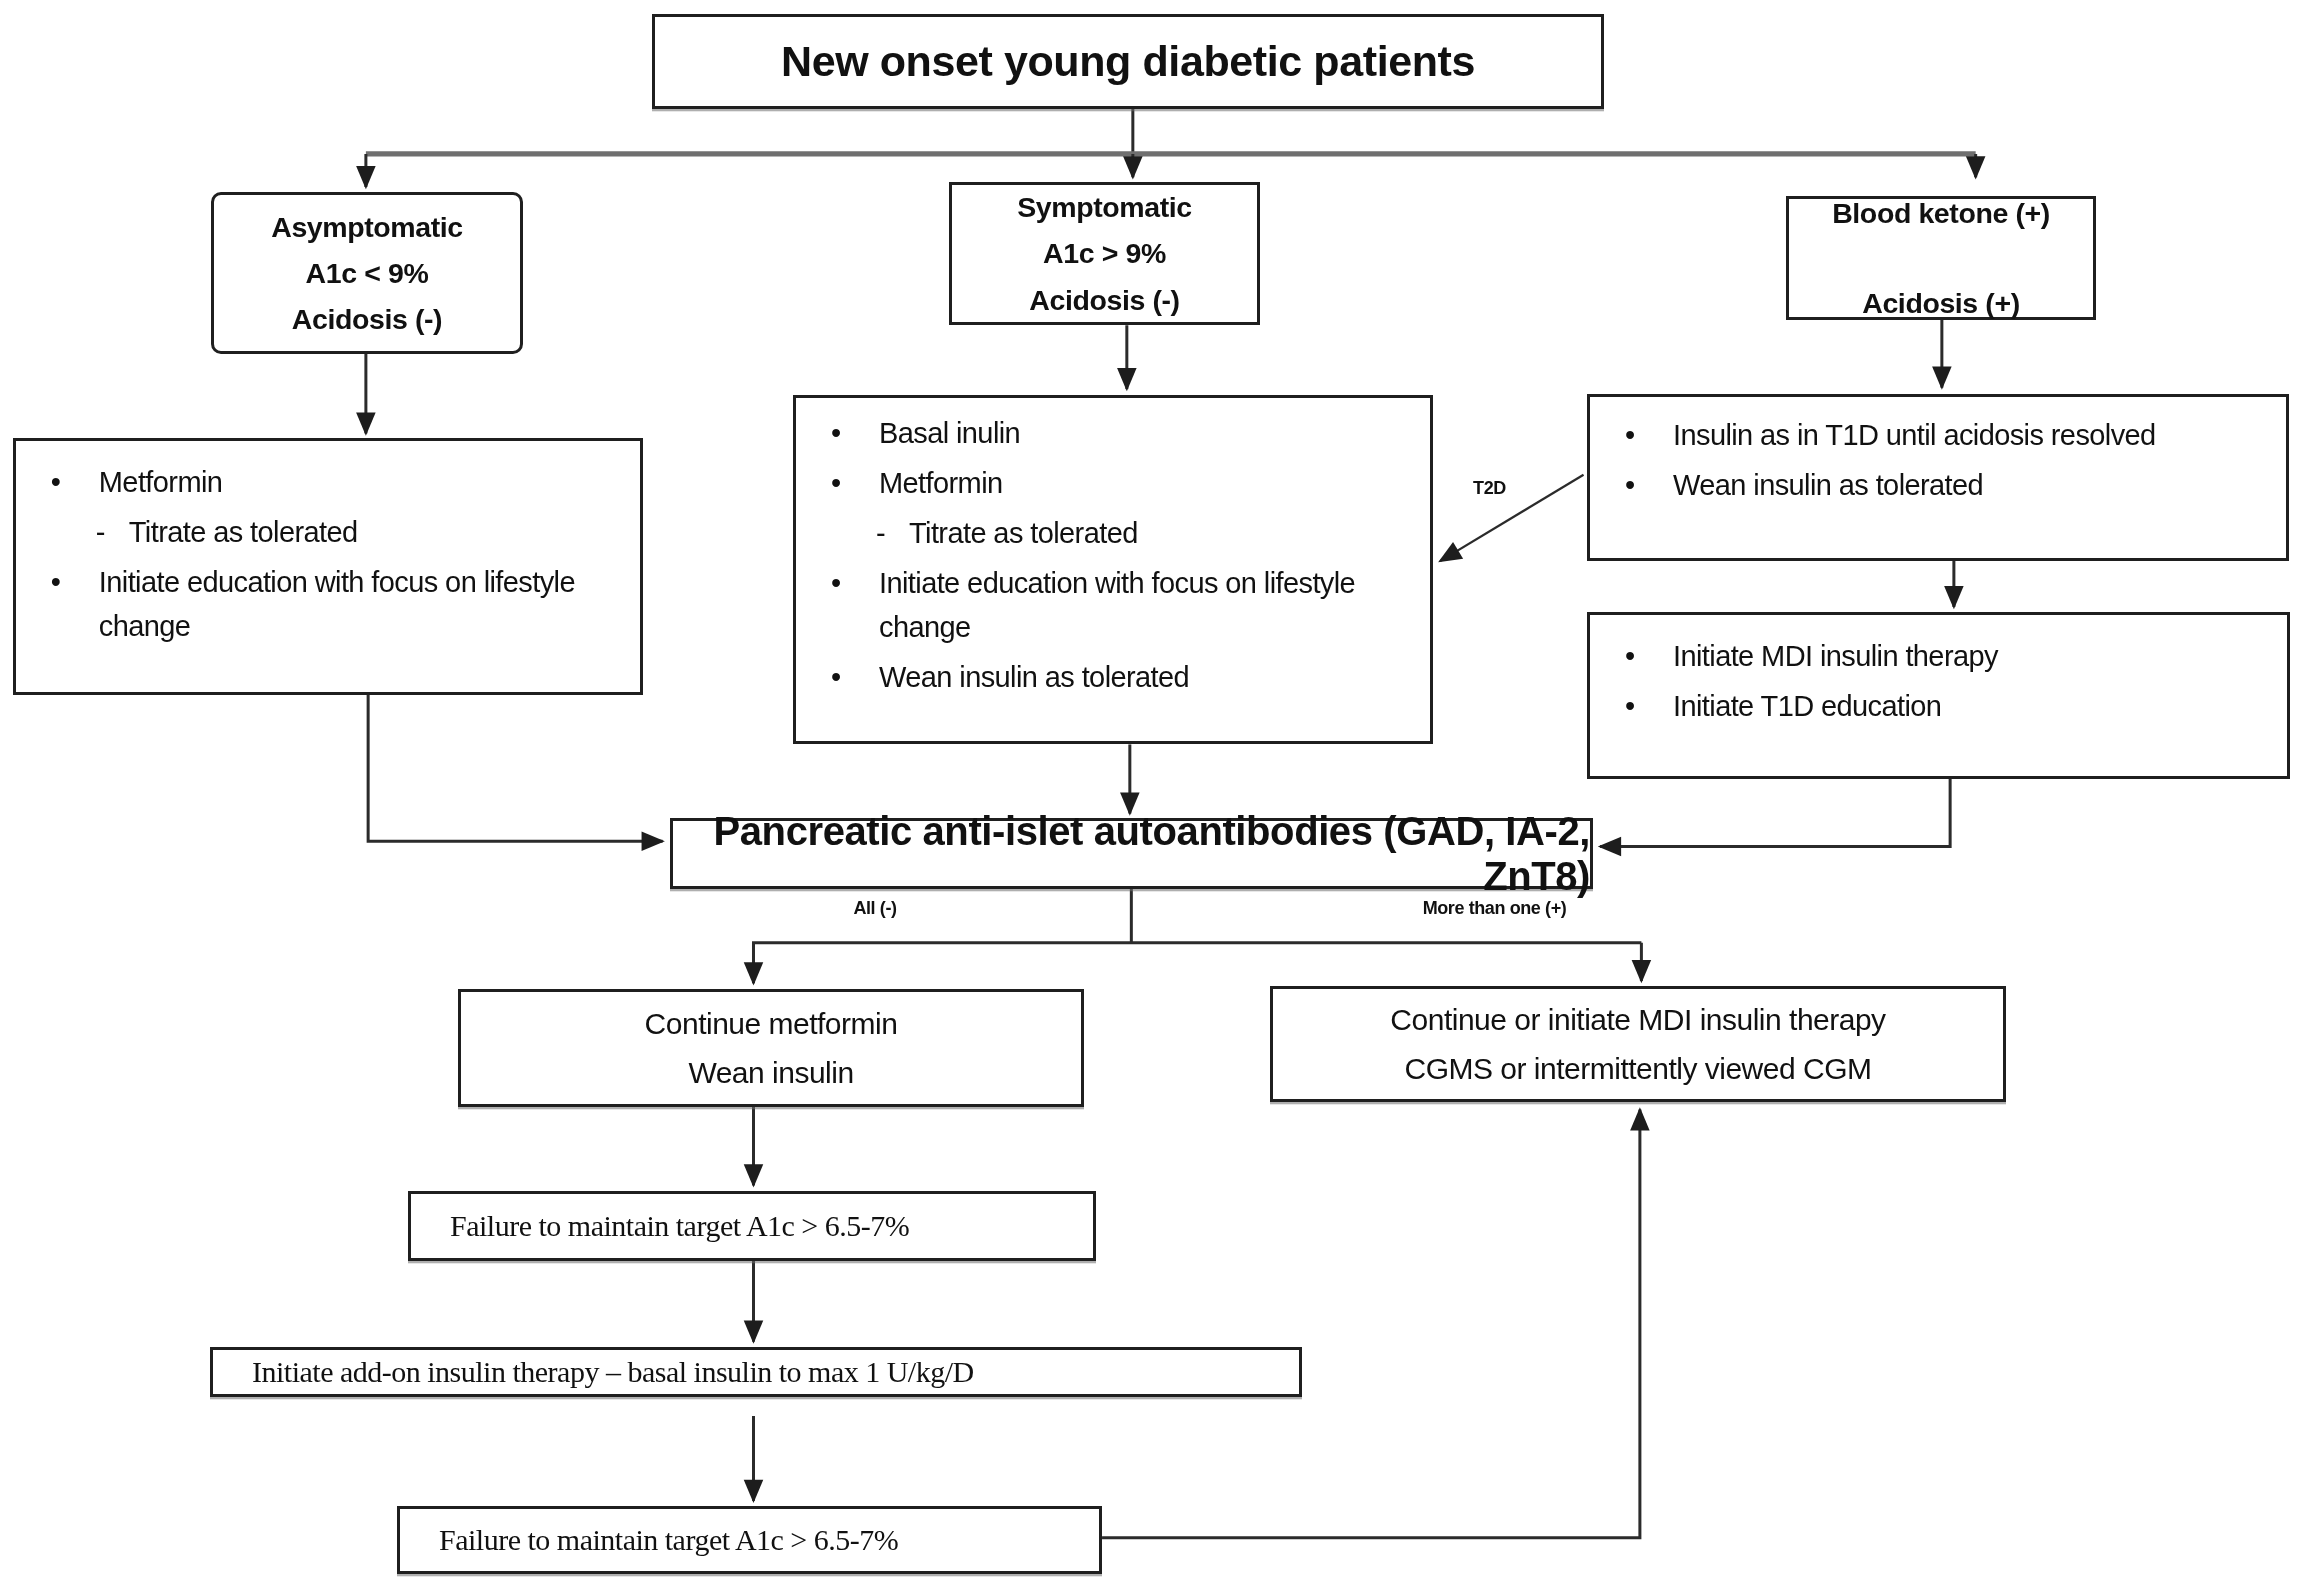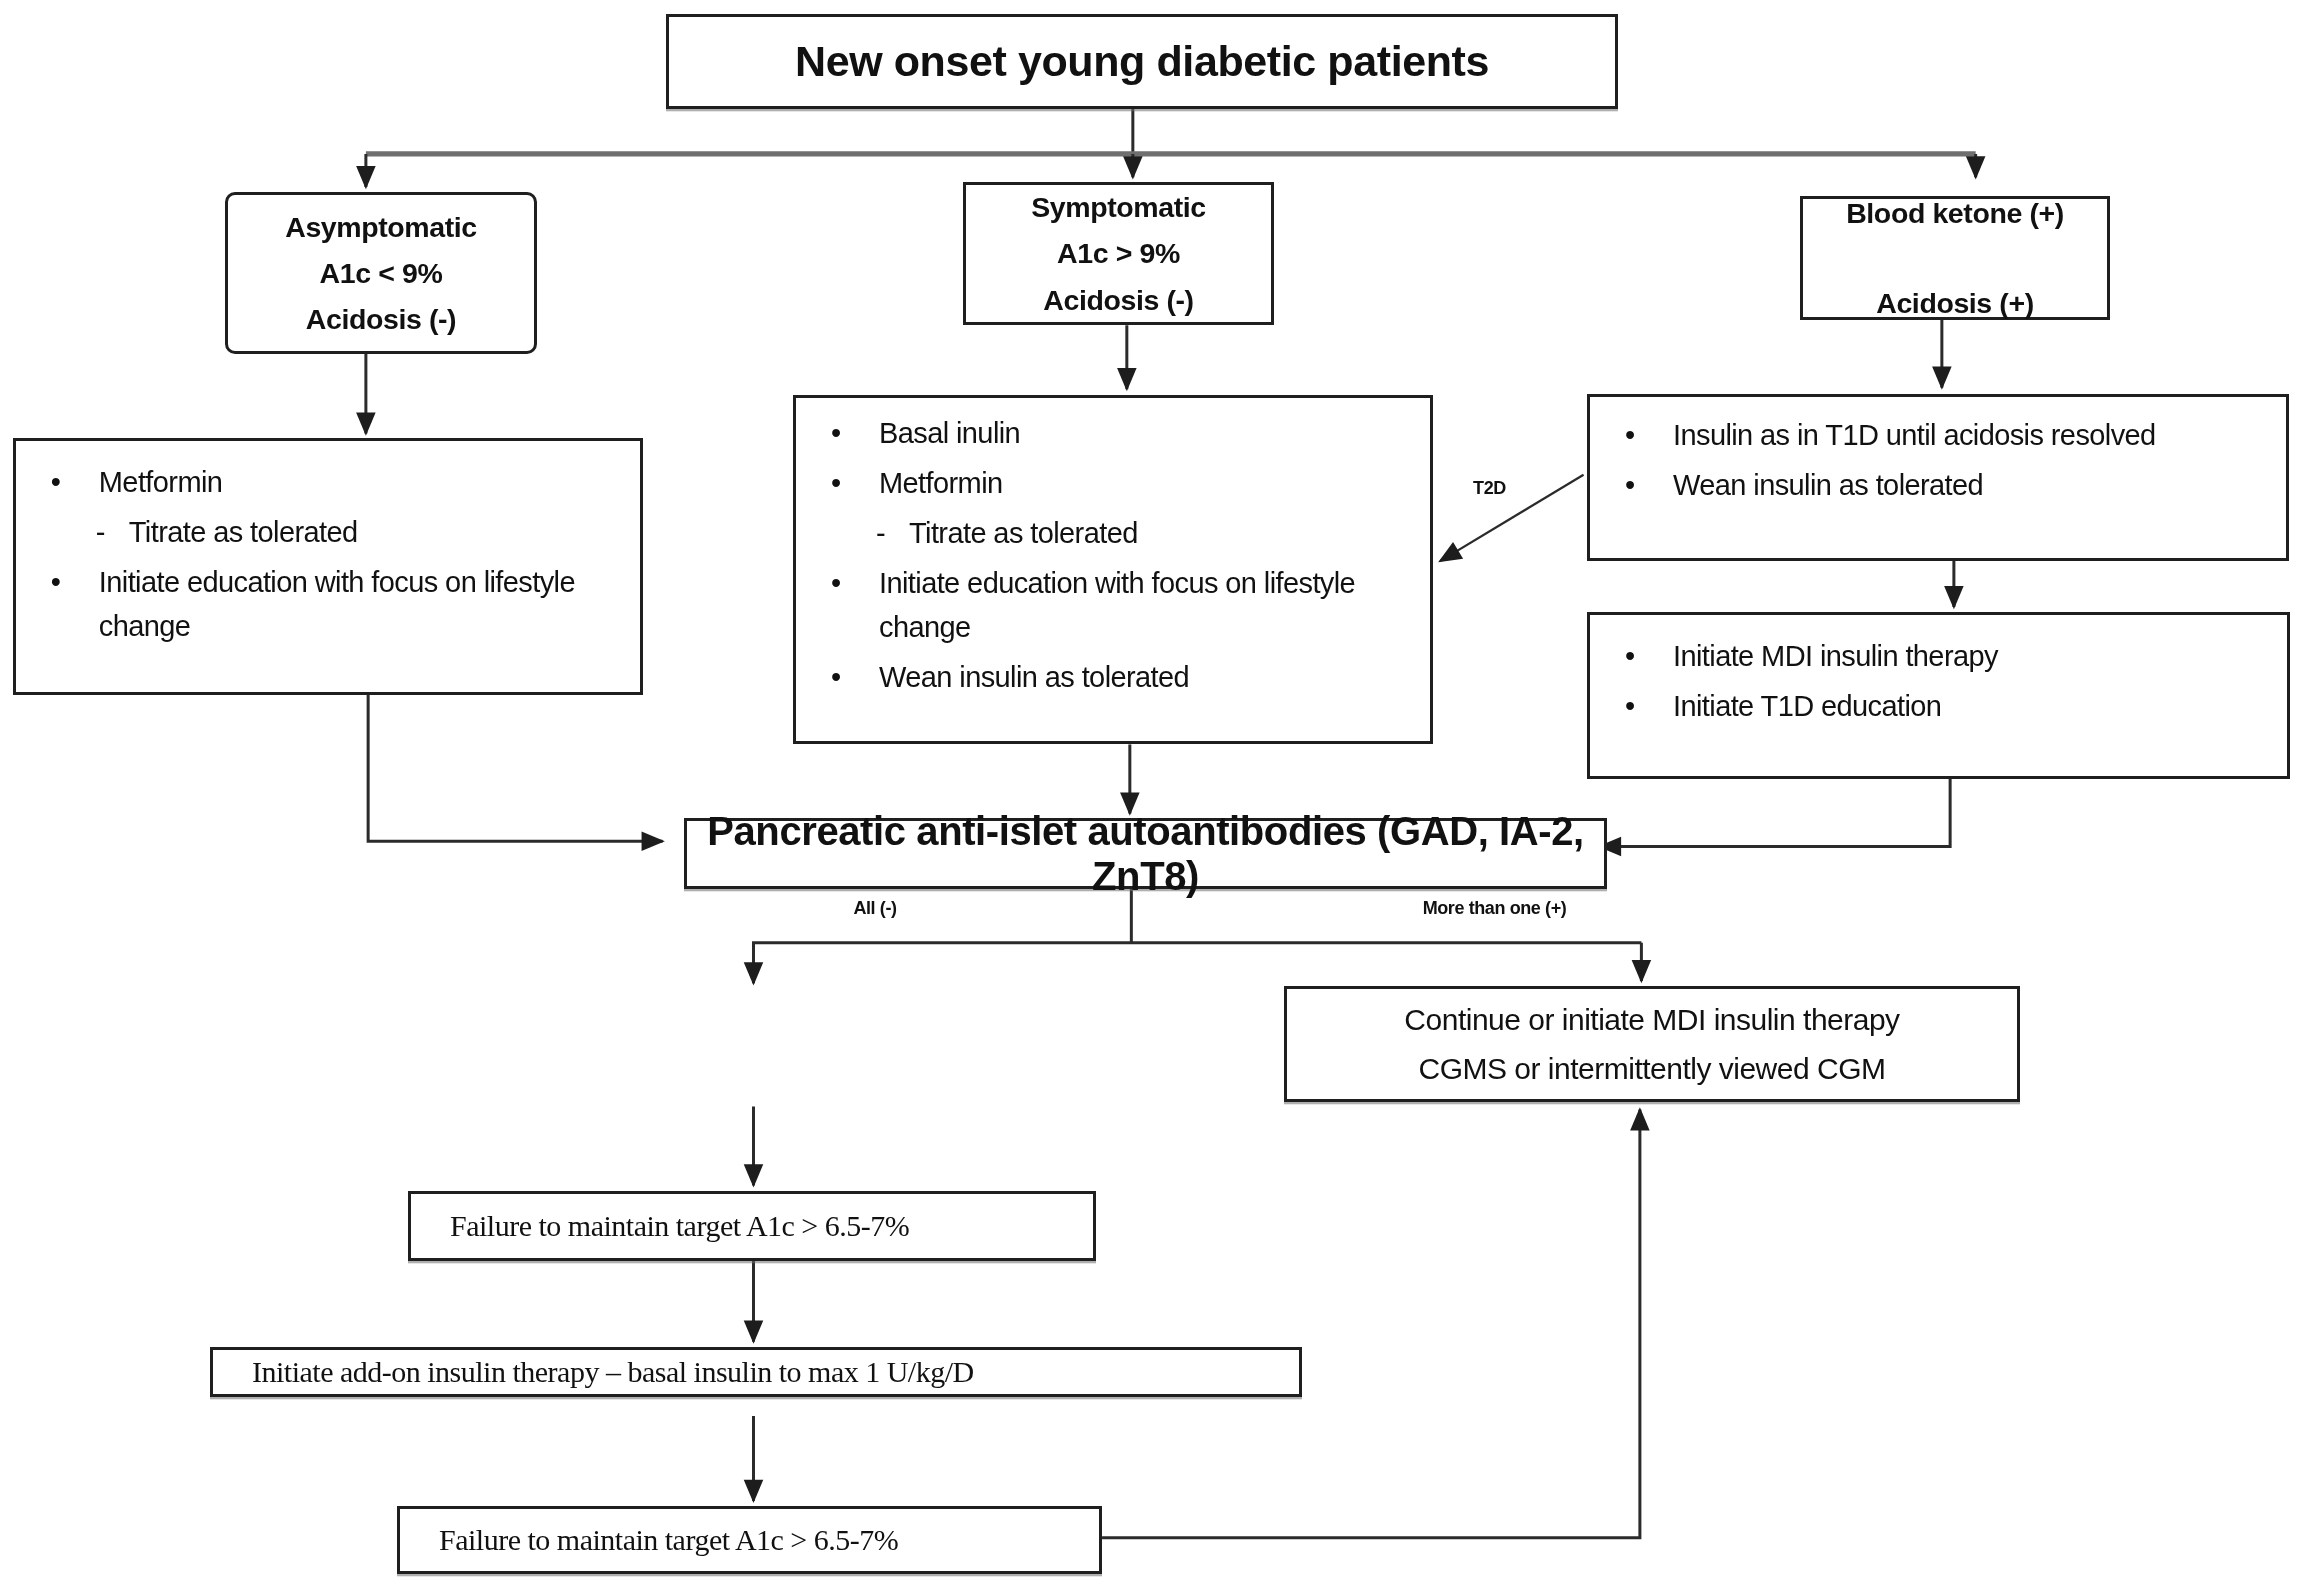--- a/index.html
+++ b/index.html
@@ -14,22 +14,21 @@
   .wires{position:absolute;left:0;top:0;}
   .node{
     position:absolute;
     box-sizing:border-box;
     border:3px solid #1f1f1f;
     background:#ffffff;
   }
   .shadow{box-shadow:0 2.3px 0 rgba(110,110,110,.55);}
   .center{
     display:flex;flex-direction:column;align-items:center;justify-content:center;
-    text-align:center;
-    margin-left:14px;
+    text-align:right;
   }
   .title-text{font-size:43px;font-weight:700;letter-spacing:-0.4px;}
   .branch .ln{font-size:28.5px;font-weight:700;line-height:1.62;letter-spacing:-0.4px;}
   .outcome .ln{font-size:30px;line-height:1.65;letter-spacing:-0.5px;}
   .panc{font-size:40px;font-weight:700;letter-spacing:-0.4px;}
   .plan{padding-top:19.5px;}
   .plan .row{
     display:flex;align-items:flex-start;
     padding-left:35px;padding-right:9px;
     font-size:29px;line-height:1.5;letter-spacing:-0.6px;
@@ -173,20 +172,24 @@
   </div>
 
   <div class="node center shadow" style="left:670px;top:818px;width:923px;height:71px;">
     <div class="panc">Pancreatic anti-islet autoantibodies (GAD, IA-2, ZnT8)</div>
   </div>
 
   <div class="edge-label" style="left:811px;top:898px;width:128px;">All (-)</div>
   <div class="edge-label" style="left:1352px;top:898px;width:285px;">More than one (+)</div>
   <div class="edge-label" style="left:1448px;top:478px;width:83px;">T2D</div>
 
+  <div class="node center outcome shadow" style="left:458px;top:989px;width:626px;height:118px;">
+    <div class="ln">Continue metformin</div>
+    <div class="ln">Wean insulin</div>
+  </div>
 
   <div class="node center outcome shadow" style="left:1270px;top:986px;width:736px;height:116px;">
     <div class="ln">Continue or initiate MDI insulin therapy</div>
     <div class="ln">CGMS or intermittently viewed CGM</div>
   </div>
 
   <div class="node stmt shadow" style="left:408px;top:1191px;width:688px;height:70px;">
     <span>Failure to maintain target A1c &gt; 6.5-7%</span>
   </div>
 

